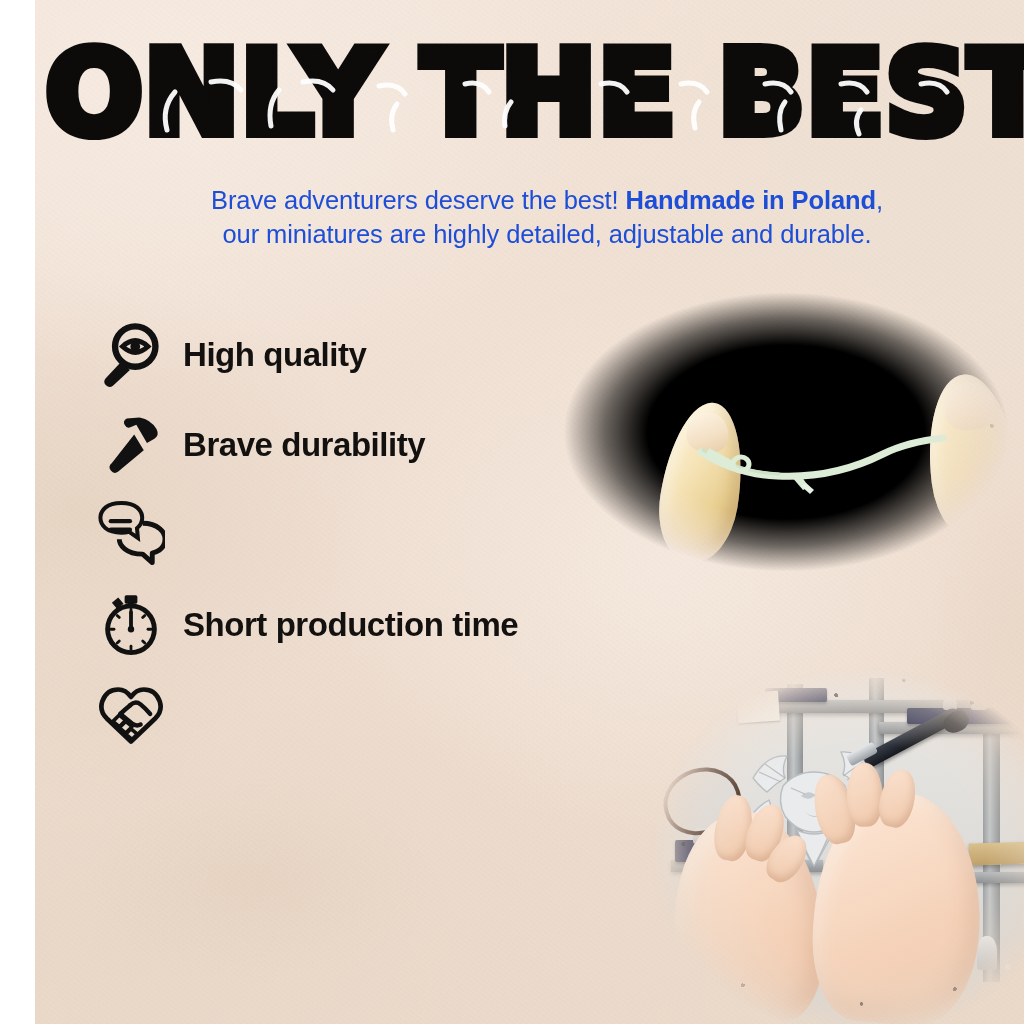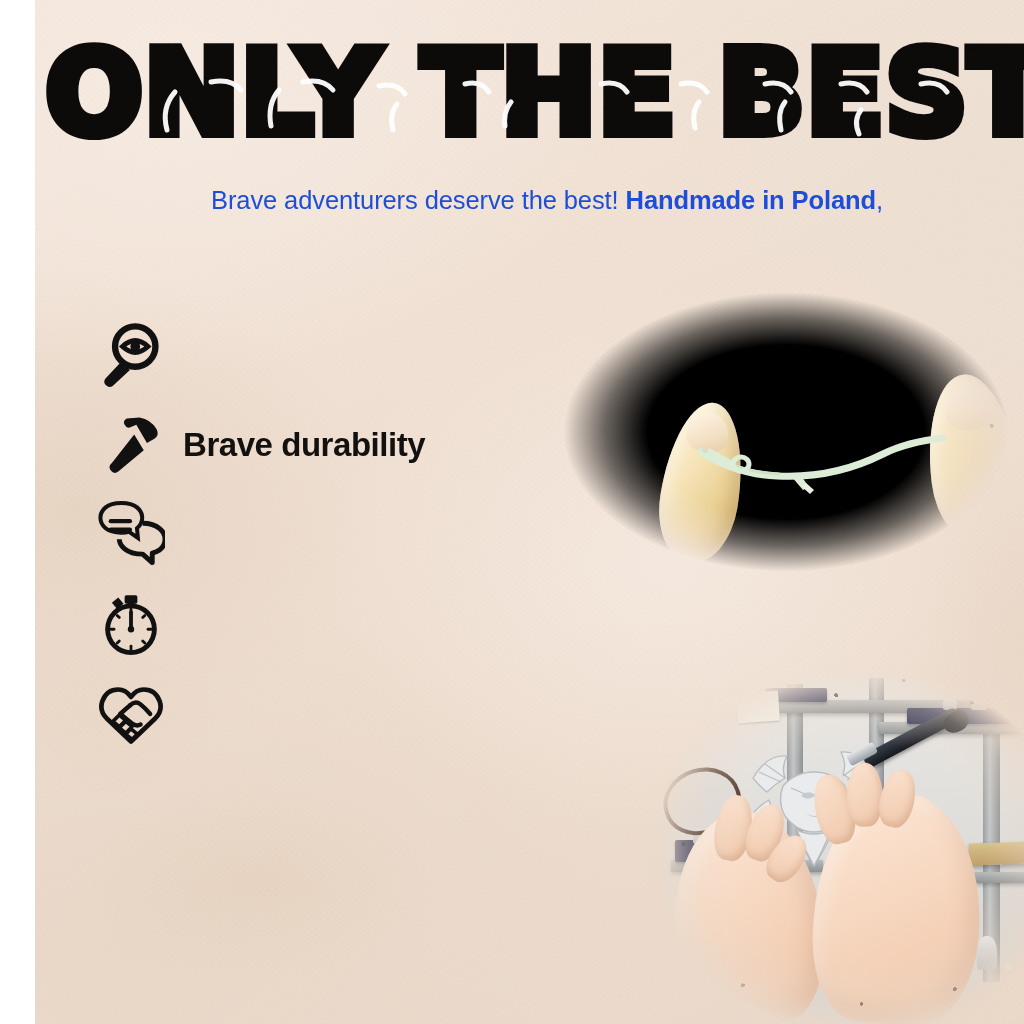--- a/index.html
+++ b/index.html
@@ -271,33 +271,35 @@
         <path d="M824 100 Q818 86 826 76"></path>
         <path d="M886 50 Q904 46 912 58"></path>
       </g>
     </svg>
   </div>
 
   <div class="subtitle">
     <span>Brave adventurers deserve the best!</span>
     <b>Handmade in Poland</b><span>,</span>
     <br>
+    <span>our miniatures are highly detailed, adjustable and durable.</span>
   </div>
 
   <div class="features">
 
     <div class="feature-row">
       <span class="feature-icon">
         <svg viewBox="0 0 64 64">
           <circle cx="36" cy="24" r="19" fill="none" stroke="#111" stroke-width="6"></circle>
           <path d="M23 38 L8 54 a5 5 0 0 0 7 7 L31 46 Z" fill="#111"></path>
           <path d="M24 24 q12 -11 24 0 q-12 11 -24 0 Z" fill="none" stroke="#111" stroke-width="4.6"></path>
           <circle cx="36" cy="24" r="4.6" fill="#111"></circle>
         </svg>
       </span>
+      <span class="feature-label">High quality</span>
     </div>
 
     <div class="feature-row">
       <span class="feature-icon">
         <svg viewBox="0 0 64 64">
           <path d="M40 6 q11 2 16 11 q3 6 -2 9 l-7 4 l-10 -17 l-5 2 q-4 2 -6 -2 q-2 -4 2 -6 Z" fill="#111"></path>
           <path d="M35 22 L44 37 L20 57 q-4 3 -7 -1 q-3 -4 1 -7 Z" fill="#111"></path>
         </svg>
       </span>
       <span class="feature-label">Brave durability</span>
@@ -331,20 +333,21 @@
             <line x1="51" y1="36" x2="48" y2="36"></line>
             <line x1="32" y1="55" x2="32" y2="52"></line>
             <line x1="13" y1="36" x2="16" y2="36"></line>
             <line x1="45" y1="23" x2="43" y2="25"></line>
             <line x1="45" y1="49" x2="43" y2="47"></line>
             <line x1="19" y1="49" x2="21" y2="47"></line>
             <line x1="19" y1="23" x2="21" y2="25"></line>
           </g>
         </svg>
       </span>
+      <span class="feature-label">Short production time</span>
     </div>
 
     <div class="feature-row">
       <span class="feature-icon">
         <svg viewBox="0 0 64 64">
           <path d="M32 57 L9 35 Q2 28 5 19 Q9 8 20 8 Q27 8 32 15 Q37 8 44 8 Q55 8 59 19 Q62 28 55 35 Z" fill="none" stroke="#111" stroke-width="4.4" stroke-linejoin="round"></path>
           <path d="M31 23 q5 -5 10 -1 q5 4 9 9" fill="none" stroke="#111" stroke-width="4.2" stroke-linecap="round"></path>
           <path d="M31 23 q-5 4 -9 8" fill="none" stroke="#111" stroke-width="4.2" stroke-linecap="round"></path>
           <path d="M22 31 q6 5 11 9 q4 3 8 1" fill="none" stroke="#111" stroke-width="4.2" stroke-linecap="round"></path>
           <g fill="none" stroke="#111" stroke-width="3.4" stroke-linejoin="round">

